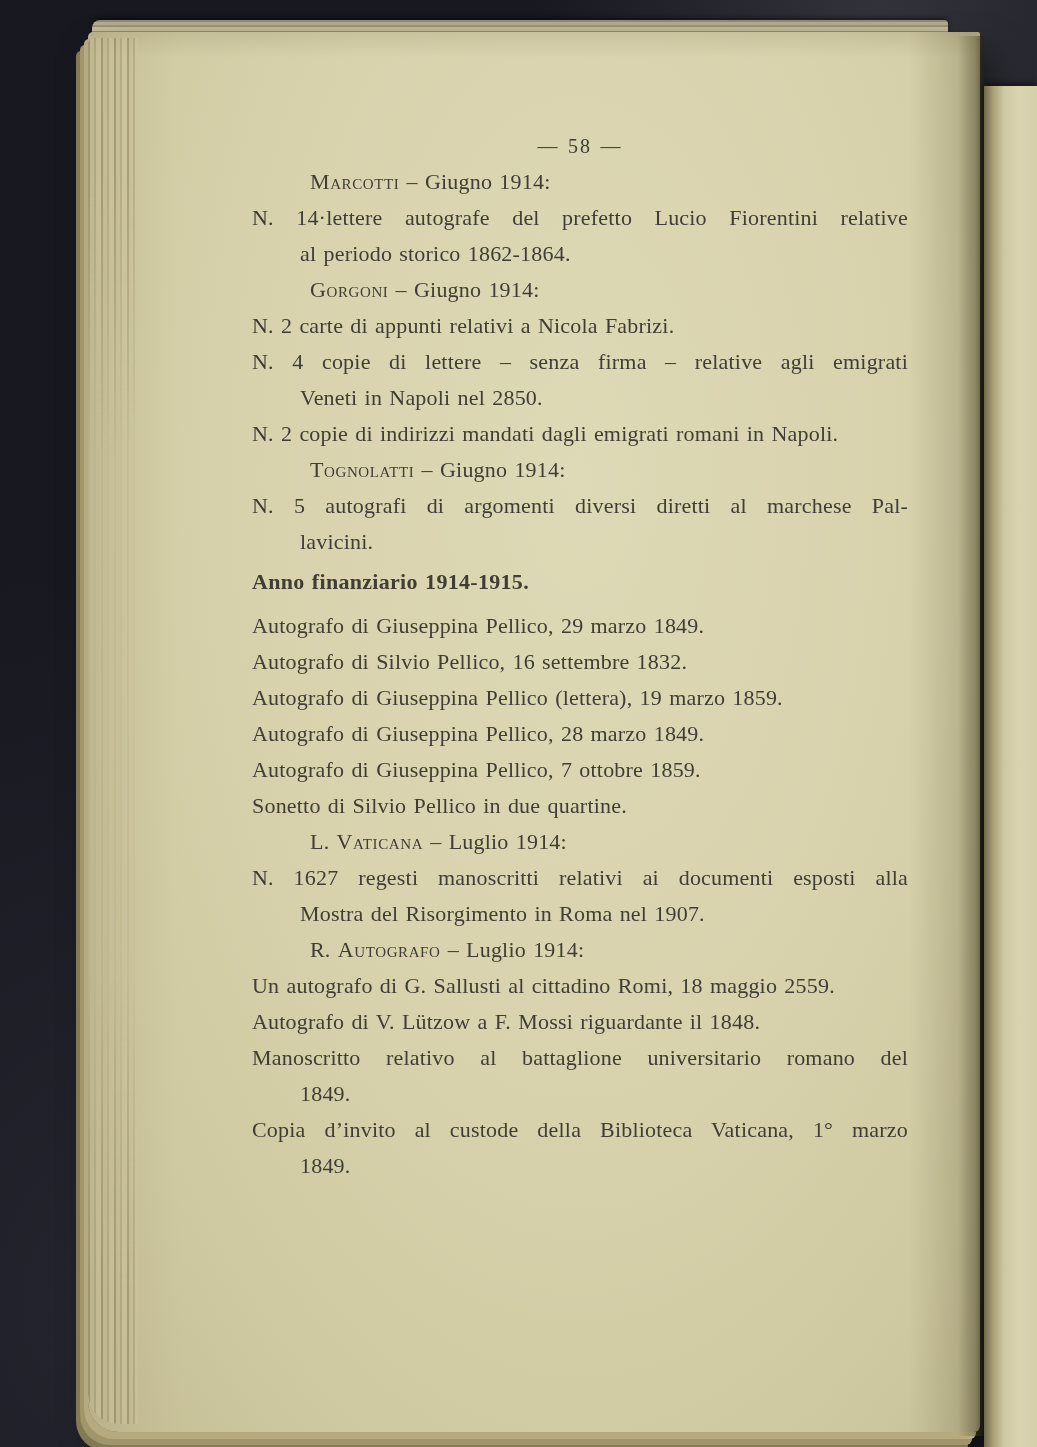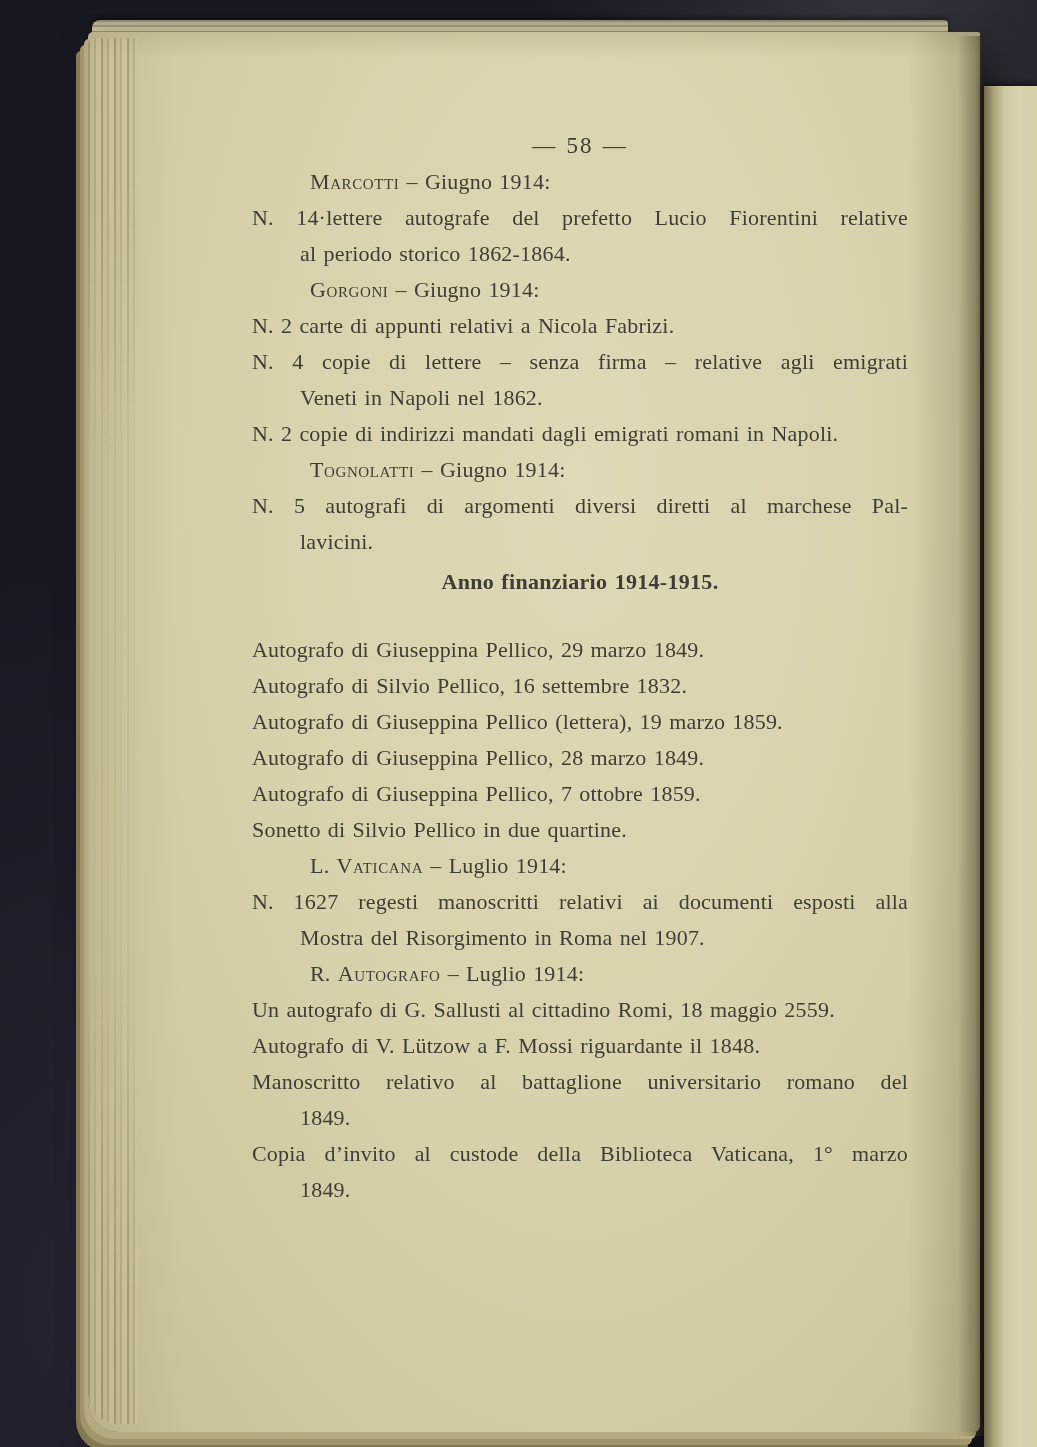--- a/index.html
+++ b/index.html
@@ -32,28 +32,28 @@
          mask-image:linear-gradient(180deg,#000 0 10%,rgba(0,0,0,.18) 30% 68%,#000 90% 100%);}
   
   .gutter{position:absolute;left:958px;top:36px;width:26px;height:1400px;
          background:linear-gradient(90deg,rgba(0,0,0,0) 0,rgba(84,76,46,.38) 65%,rgba(38,33,16,.6) 100%);}
   .facing{position:absolute;left:984px;top:86px;width:53px;height:1361px;
          background:linear-gradient(90deg,#6f684a 0,#a89f77 9px,#cdc7a2 20px,#d9d4b0 34px,#d5d0aa 100%);
          box-shadow:0 -3px 5px rgba(0,0,0,.45);}
   
   .text{position:absolute;left:164px;top:96px;width:656px;color:#3f3d34;
         font-size:22px;line-height:36px;word-spacing:1.5px;letter-spacing:.2px;}
-  .pageno{text-align:center;font-size:23px;letter-spacing:2px;}
+  .pageno{text-align:center;font-size:20px;letter-spacing:2px;}
   p{margin:0;}
   .head{text-indent:58px;}
   .head .nm{font-variant:small-caps;letter-spacing:.6px;}
   .line{white-space:nowrap;}
   .line.cont{padding-left:48px;}
   .line.j{white-space:normal;text-align:justify;text-align-last:justify;}
-  .center-head{text-align:center;font-weight:bold;margin:4px 0 32px;letter-spacing:.3px;}
+  .center-head{font-weight:bold;margin:4px 0 8px;letter-spacing:.3px;}
 </style>
 </head>
 <body>
 
 <div class="stage">
   <div class="stack-top"></div>
 
   <div class="page">
     <div class="left-edges"></div>
 
@@ -68,21 +68,21 @@
       </p>
 
       <p class="head"><span></span><span class="nm">Gorgoni</span><span> – Giugno 1914:</span></p>
 
       <p class="entry">
         <span class="line" style="display:block">N. 2 carte di appunti relativi a Nicola Fabrizi.</span>
       </p>
 
       <p class="entry">
         <span class="line j" style="display:block">N. 4 copie di lettere – senza firma – relative agli emigrati</span>
-        <span class="line cont" style="display:block">Veneti in Napoli nel 1862.</span>
+        <span class="line cont" style="display:block">Veneti in Napoli nel 2850.</span>
       </p>
 
       <p class="entry">
         <span class="line" style="display:block">N. 2 copie di indirizzi mandati dagli emigrati romani in Napoli.</span>
       </p>
 
       <p class="head"><span></span><span class="nm">Tognolatti</span><span> – Giugno 1914:</span></p>
 
       <p class="entry">
         <span class="line j" style="display:block">N. 5 autografi di argomenti diversi diretti al marchese Pal-</span>

